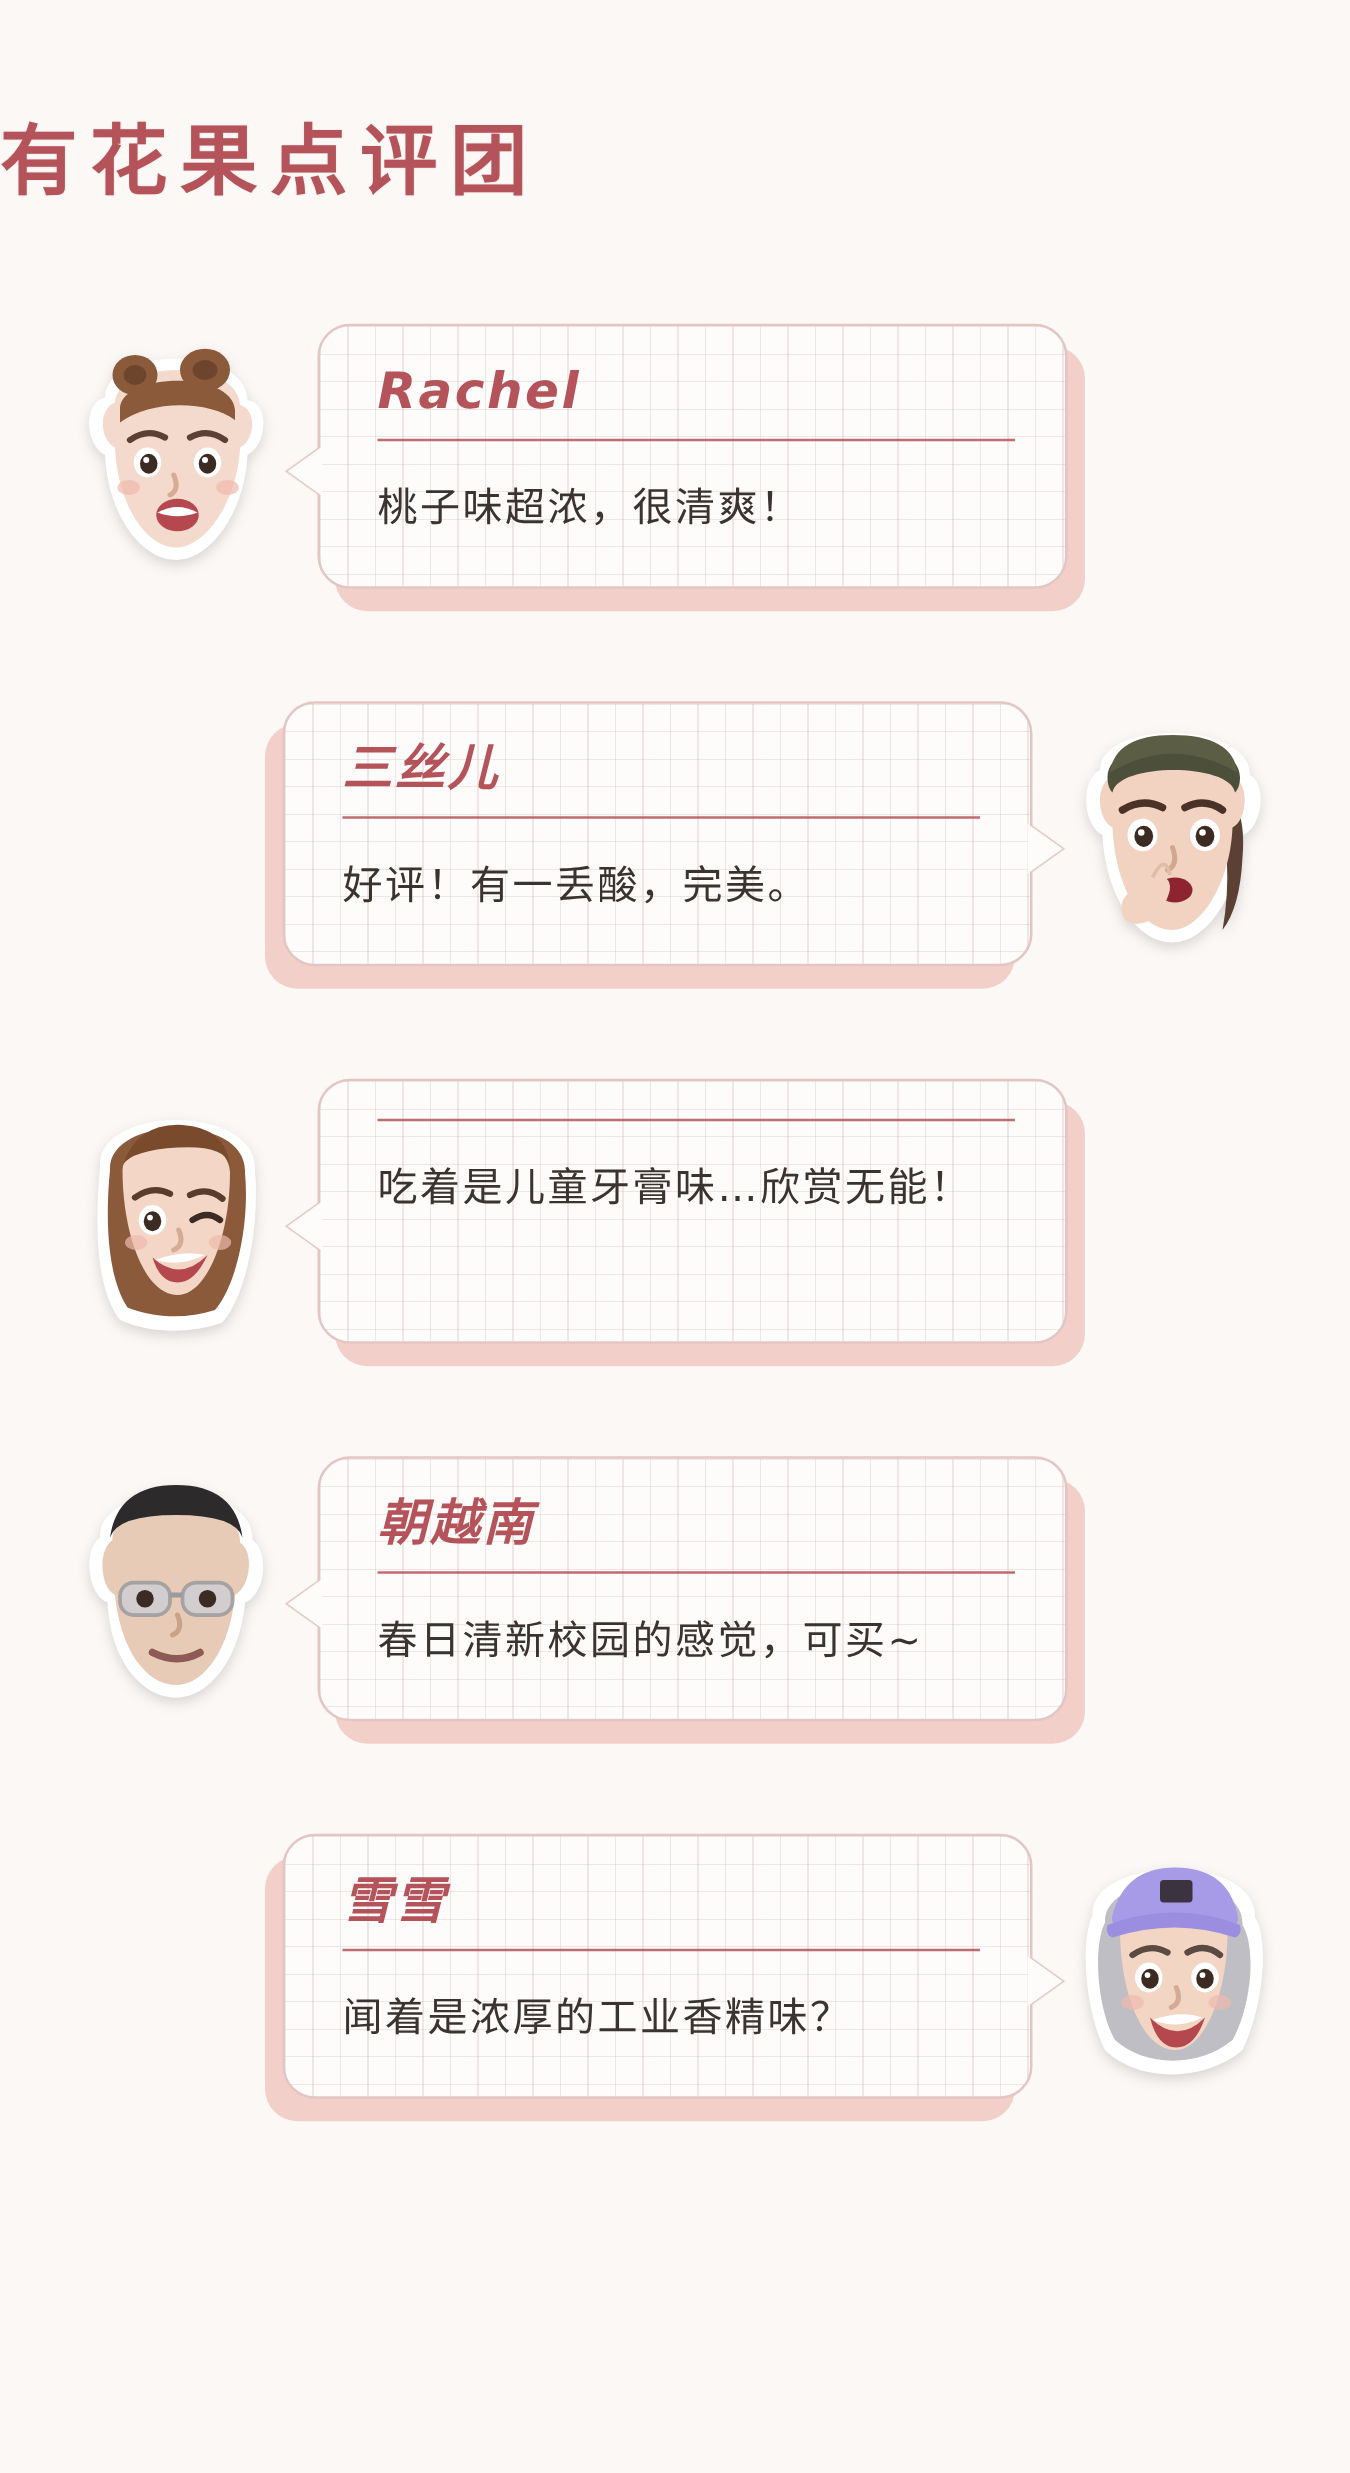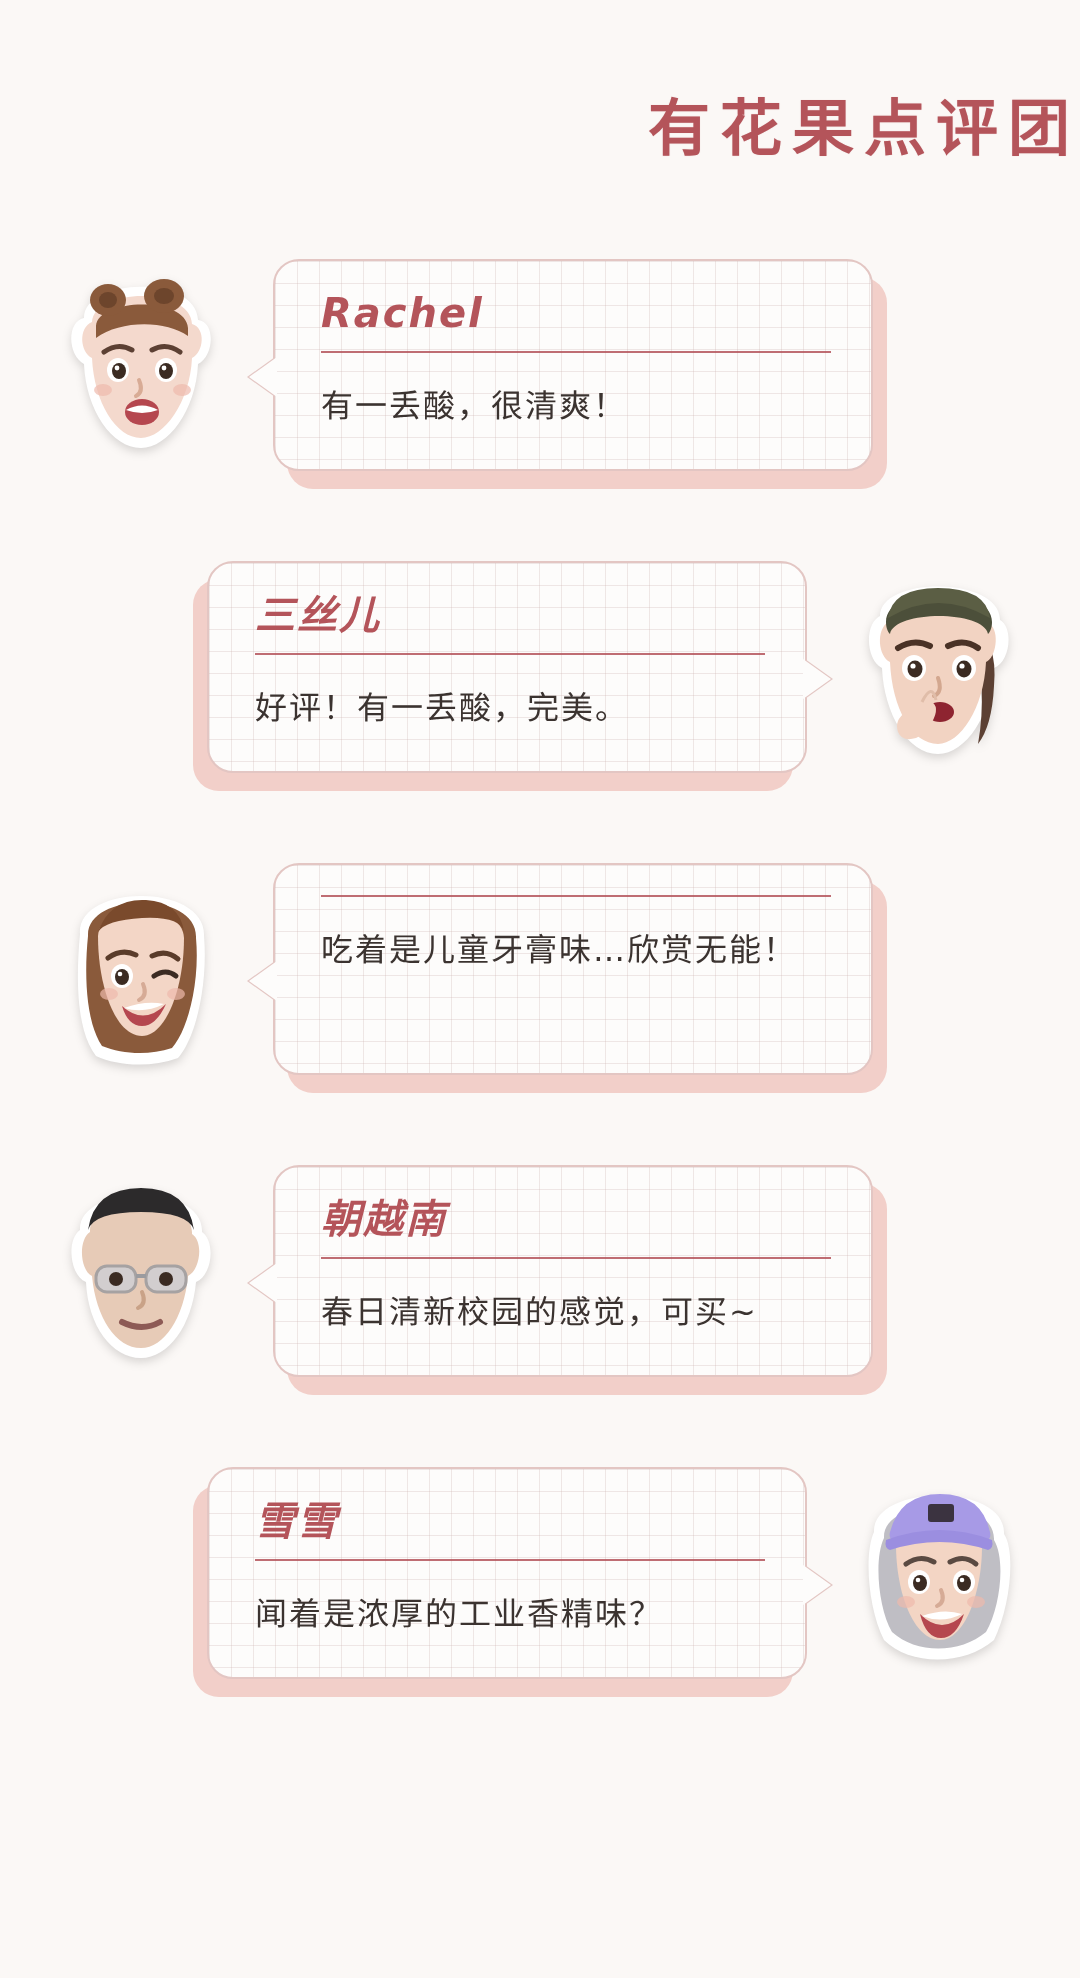--- a/index.html
+++ b/index.html
@@ -10,21 +10,21 @@
   }
   body {
     width: 1080px;
     height: 1978px;
     position: relative;
     font-family: "Liberation Sans", "DejaVu Sans", sans-serif;
     overflow: hidden;
   }
 
   .page-title {
-    text-align: right;
+    text-align: left;
     color: #b4545a;
     font-size: 62px;
     letter-spacing: 10px;
     font-weight: 700;
     font-family: Liberation Sans, sans-serif;
     margin: 0;
     padding-top: 78px;
     padding-bottom: 10px;
     text-shadow: 0 0 1px rgba(180,84,90,0.3);
   }
@@ -34,21 +34,20 @@
     display: flex;
     flex-direction: column;
     gap: 52px;
   }
 
   .review-row {
     position: relative;
     display: flex;
     align-items: center;
     height: 250px;
-    gap: 19px;
   }
   .review-row.left-avatar { padding-left: 28px; }
   .review-row.right-avatar { flex-direction: row-reverse; padding-right: 28px; }
 
   
   .bubble-wrap {
     position: relative;
     flex: 0 0 auto;
   }
   .bubble-shadow {
@@ -172,21 +171,21 @@
         </g>
       </svg>
     </div>
 
     <div class="bubble-wrap">
       <div class="bubble-shadow"></div>
       <div class="bubble">
         <div class="tail tail-left"></div>
         <p class="reviewer-name">Rachel</p>
         <div class="name-rule"></div>
-        <p class="review-text">有一丢酸，很清爽！</p>
+        <p class="review-text">桃子味超浓，很清爽！</p>
       </div>
     </div>
   </div>
 
   <div class="review-row right-avatar">
     <div class="avatar">
       <svg viewBox="0 0 190 210" xmlns="http://www.w3.org/2000/svg">
         <g>
           <path d="M36 54 C36 14 156 14 156 58 C170 66 166 100 150 106 C148 152 122 192 94 192 C64 192 40 152 38 106 C22 98 20 62 36 54 Z" fill="#ffffff"></path>
           <path d="M128 70 q26 6 22 54 q-2 40 -16 58 q10 -56 -6 -112Z" fill="#5c4033"></path>

